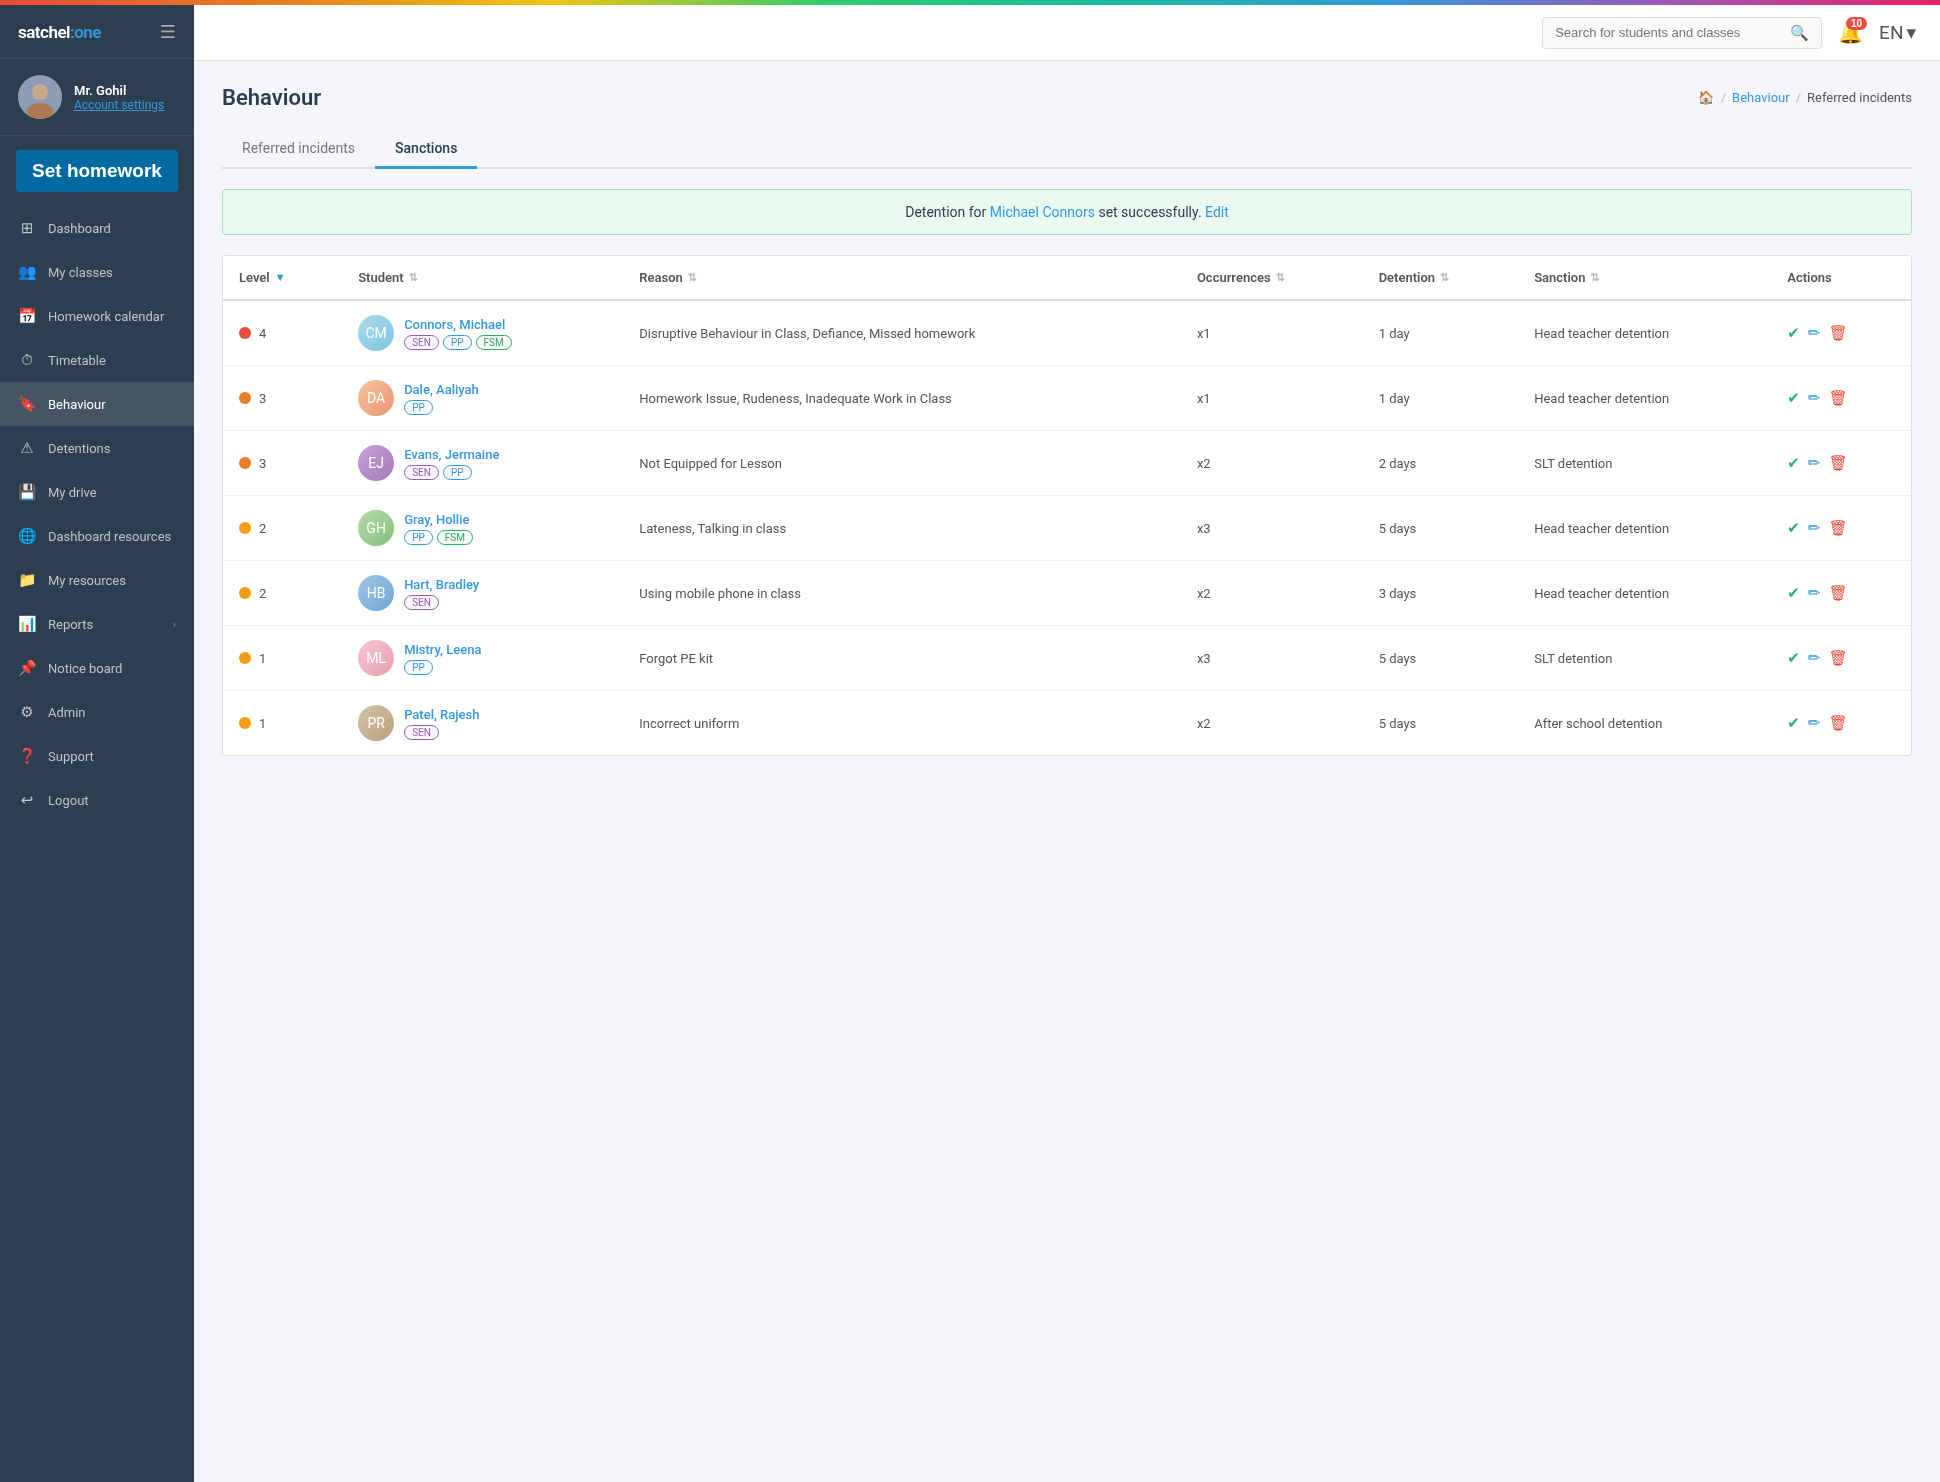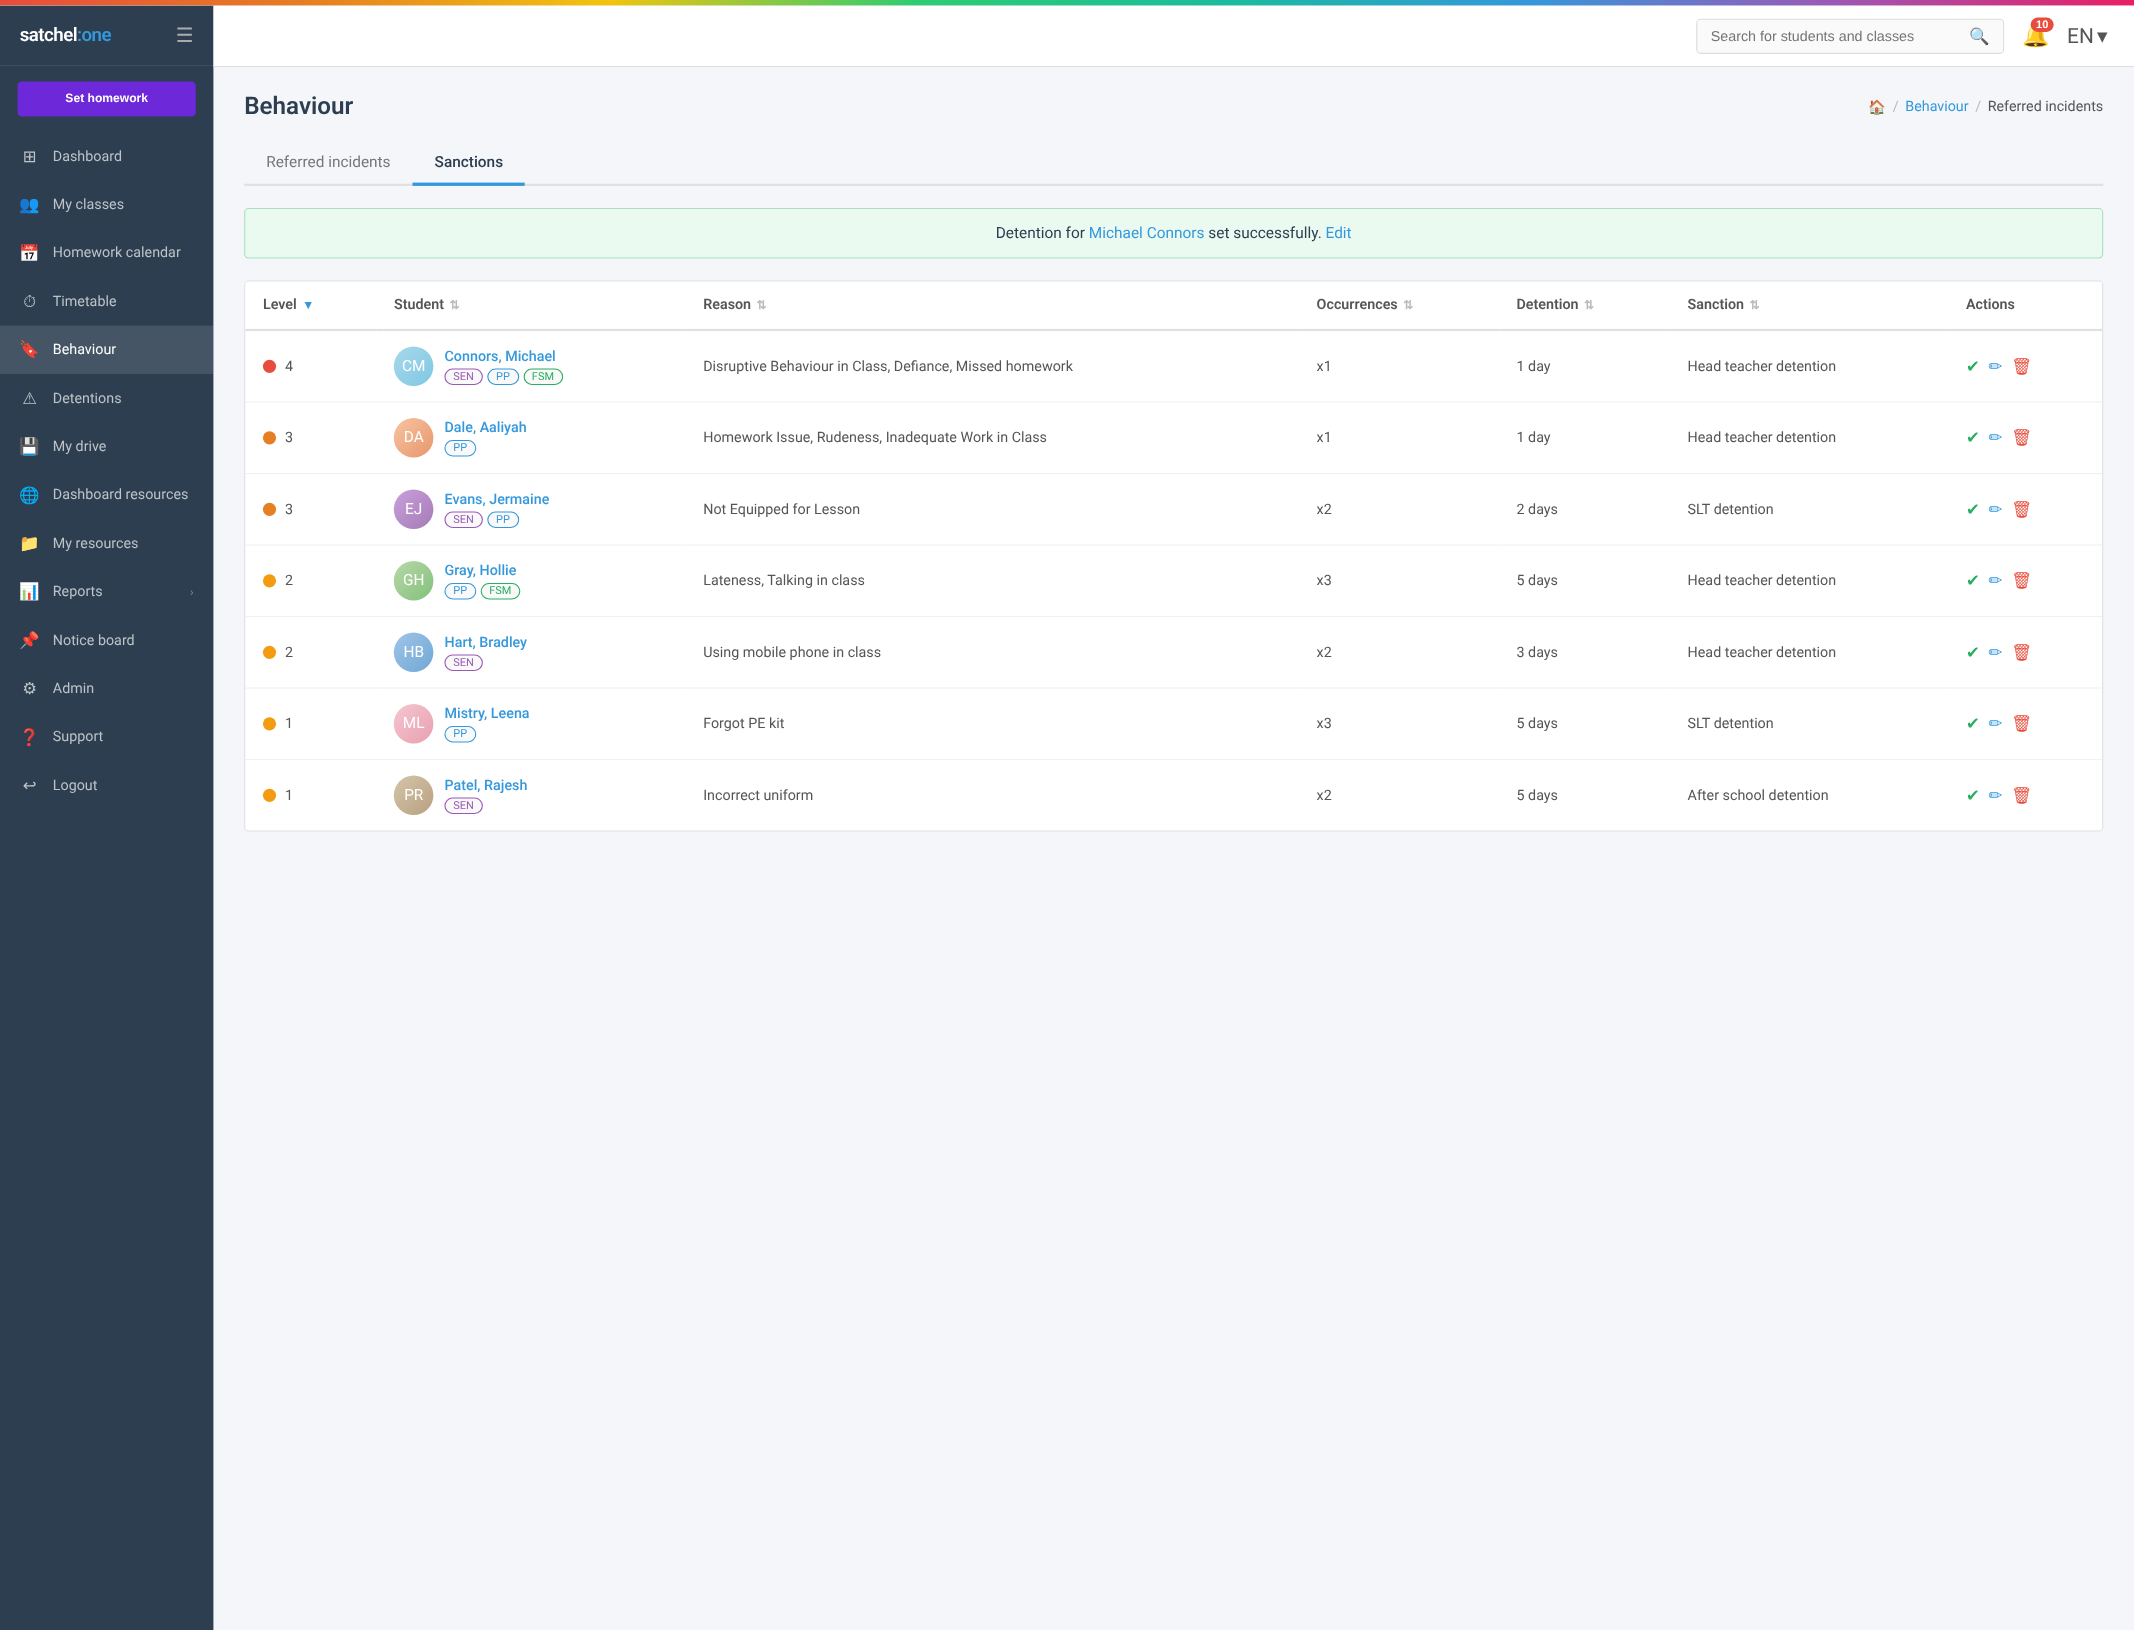--- a/index.html
+++ b/index.html
@@ -12,21 +12,21 @@
     
     .sidebar { width: 194px; background: #2c3e50; color: #ecf0f1; display: flex; flex-direction: column; overflow-y: auto; flex-shrink: 0; }
     .sidebar-header { display: flex; align-items: center; justify-content: space-between; padding: 16px 18px; border-bottom: 1px solid rgba(255,255,255,0.08); }
     .logo { color: #fff; font-size: 17px; font-weight: 600; letter-spacing: -0.5px; }
     .logo span { color: #3498db; }
     .hamburger-icon { color: #aaa; cursor: pointer; font-size: 18px; }
     .user-section { padding: 16px 18px; display: flex; align-items: center; gap: 12px; border-bottom: 1px solid rgba(255,255,255,0.08); }
     .avatar { width: 44px; height: 44px; border-radius: 50%; background: #7f8c8d; overflow: hidden; display: flex; align-items: center; justify-content: center; font-size: 20px; color: #fff; flex-shrink: 0; }
     .user-info .user-name { font-size: 13px; font-weight: 600; color: #fff; }
     .user-info .account-settings { font-size: 12px; color: #3498db; text-decoration: underline; cursor: pointer; }
-    .set-homework-btn { margin: 14px 16px; background: #6d28d9; color: #fff; border: none; border-radius: 4px; padding: 10px; font-size: 11px; font-weight: 600; cursor: pointer; text-align: center; }
+    .set-homework-btn { margin: 14px 16px; background: #0369a1; color: #fff; border: none; border-radius: 4px; padding: 10px; font-size: 19px; font-weight: 600; cursor: pointer; text-align: center; }
     .nav-item { display: flex; align-items: center; gap: 12px; padding: 13px 18px; font-size: 13px; color: #bdc3c7; cursor: pointer; transition: background 0.15s; position: relative; }
     .nav-item.active { background: rgba(255,255,255,0.12); color: #fff; }
     .nav-icon { width: 18px; text-align: center; font-size: 15px; flex-shrink: 0; }
     .nav-label { flex: 1; }
     .nav-chevron { font-size: 11px; color: #7f8c8d; }
 
     
     .main-area { flex: 1; display: flex; flex-direction: column; overflow: hidden; }
     .top-header { background: #fff; border-bottom: 1px solid #e0e0e0; padding: 0 24px; height: 56px; display: flex; align-items: center; justify-content: flex-end; gap: 16px; flex-shrink: 0; }
     .search-bar { display: flex; align-items: center; border: 1px solid #ddd; border-radius: 4px; padding: 6px 12px; gap: 8px; width: 280px; background: #fafafa; }
@@ -102,20 +102,33 @@
 <div class="rainbow-bar"></div>
 <div class="app-wrapper">
 
   <nav class="sidebar">
     <div class="sidebar-header">
       <span class="logo">
         satchel<span>:one</span>
       </span>
       <span class="hamburger-icon">☰</span>
     </div>
+    <div class="user-section">
+      <div class="avatar">
+        <svg width="44" height="44" viewBox="0 0 44 44" xmlns="http://www.w3.org/2000/svg">
+          <rect width="44" height="44" rx="22" fill="#8e9db5"></rect>
+          <circle cx="22" cy="17" r="8" fill="#c8a98a"></circle>
+          <ellipse cx="22" cy="36" rx="13" ry="8" fill="#b07850"></ellipse>
+        </svg>
+      </div>
+      <div class="user-info">
+        <div class="user-name">Mr. Gohil</div>
+        <div class="account-settings">Account settings</div>
+      </div>
+    </div>
     <button class="set-homework-btn">Set homework</button>
 
     <div class="nav-item">
       <span class="nav-icon">⊞</span>
       <span class="nav-label">Dashboard</span>
     </div>
     <div class="nav-item">
       <span class="nav-icon">👥</span>
       <span class="nav-label">My classes</span>
     </div>

